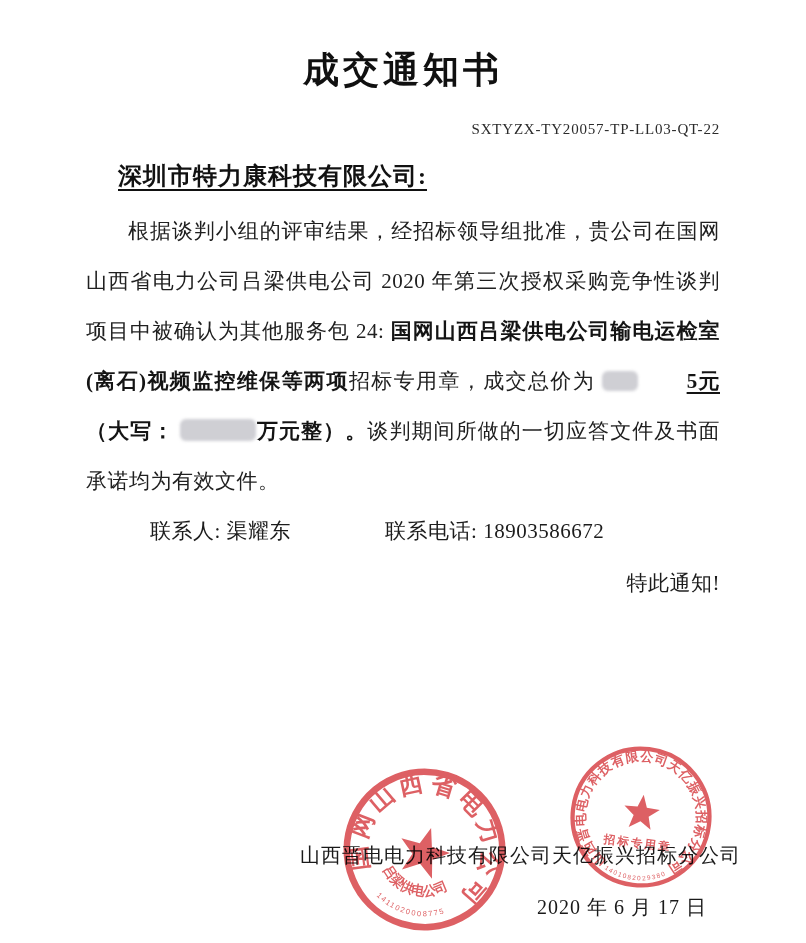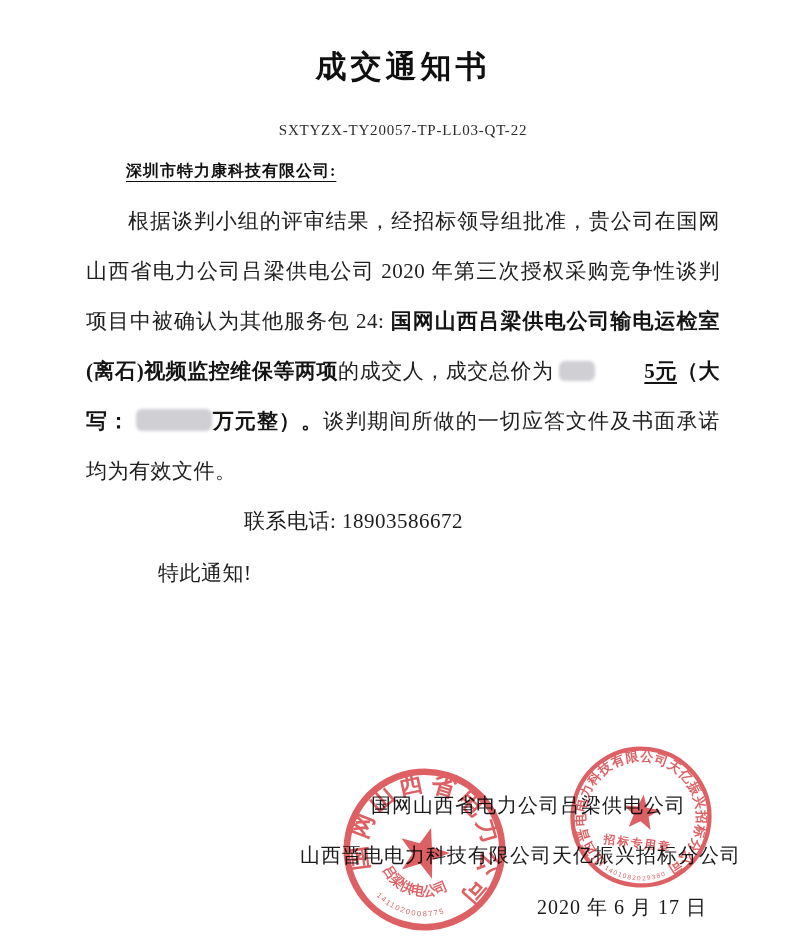--- a/index.html
+++ b/index.html
@@ -12,37 +12,37 @@
   }
   .page {
     position: relative;
     width: 806px; height: 943px;
     background: #ffffff;
     padding: 0 86px;
   }
   .doc-title {
     padding-top: 46px;
     text-align: center;
-    font-size: 31px;
+    font-size: 36px;
     font-weight: bold;
     letter-spacing: 4px;
     color: #101010;
   }
   .ref-no {
-    margin-top: 34px;
-    text-align: center;
+    margin-top: 26px;
+    text-align: right;
     font-size: 15px;
     letter-spacing: 0.8px;
     color: #2b2b2b;
     font-family: Liberation Serif, serif;
   }
   .addressee {
     margin-top: 22px;
-    margin-left: 40px;
-    font-size: 16px;
+    margin-left: 32px;
+    font-size: 24px;
     font-weight: bold;
     text-decoration: underline;
     text-underline-offset: 5px;
     letter-spacing: 1px;
     color: #111;
   }
   .para {
     font-size: 21px;
     line-height: 50px;
     text-align: justify;
@@ -69,20 +69,21 @@
     line-height: 50px;
     letter-spacing: 0.5px;
   }
   .contacts .phone { margin-left: 94px; }
   .closing {
     margin-left: 72px;
     margin-top: 2px;
     font-size: 21px;
     line-height: 50px;
     letter-spacing: 0.5px;
+    text-align: right;
   }
   .sig-line { position: absolute; font-size: 20px; letter-spacing: 1px; color: #1a1a1a; white-space: nowrap; }
   .sig-org1 { left: 371px; top: 792px; }
   .sig-org2 { left: 300px; top: 842px; }
   .sig-date { left: 537px; top: 894px; }
   .stamp {
     position: absolute;
     mix-blend-mode: multiply;
     opacity: 0.88;
     pointer-events: none;
@@ -94,30 +95,30 @@
 <body>
 
 <div class="page">
 
   <div class="doc-title">成交通知书</div>
 
   <div class="ref-no">SXTYZX-TY20057-TP-LL03-QT-22</div>
 
   <div class="addressee">深圳市特力康科技有限公司:</div>
 
-  <p class="para para-1"><span>根据谈判小组的评审结果，经招标领导组批准，贵公司在国网山西省电力公司吕梁供电公司 2020 年第三次授权采购竞争性谈判项目中被确认为其他服务包 24: </span><b>国网山西吕梁供电公司输电运检室(离石)视频监控维保等两项</b><span>的成交人，成交总价为 </span><span class="redact redact-1"></span><b class="u">5元</b><b>（大写：</b><span class="redact redact-2"></span><b>万元整）。</b><span>谈判期间所做的一切应答文件及书面承诺均为有效文件。</span></p>
+  <p class="para para-1"><span>根据谈判小组的评审结果，经招标领导组批准，贵公司在国网山西省电力公司吕梁供电公司 2020 年第三次授权采购竞争性谈判项目中被确认为其他服务包 24: </span><b>国网山西吕梁供电公司输电运检室(离石)视频监控维保等两项</b><span>招标专用章，成交总价为 </span><span class="redact redact-1"></span><b class="u">5元</b><b>（大写：</b><span class="redact redact-2"></span><b>万元整）。</b><span>谈判期间所做的一切应答文件及书面承诺均为有效文件。</span></p>
 
 
   <div class="contacts">
+    <span class="person">联系人: 渠耀东</span>
     <span class="phone">联系电话: 18903586672</span>
   </div>
 
   <div class="closing">特此通知!</div>
 
-  <div class="sig-line sig-org1">国网山西省电力公司吕梁供电公司</div>
   <div class="sig-line sig-org2">山西晋电电力科技有限公司天亿振兴招标分公司</div>
   <div class="sig-line sig-date">2020 年 6 月 17 日</div>
 
   <svg class="stamp stamp-left" viewBox="0 0 200 200">
     <defs>
       <path id="lsRing" d="M 44.9 143.1 A 70 70 0 1 1 155.1 143.1" fill="none"></path>
       <path id="lsArc" d="M 57.9 135.4 A 55 55 0 0 0 142.1 135.4" fill="none"></path>
       <path id="lsSer" d="M 54.1 165.5 A 80 80 0 0 0 145.9 165.5" fill="none"></path>
     </defs>
     <circle cx="100" cy="100" r="93" fill="none" stroke="#d94a4e" stroke-width="8"></circle>

